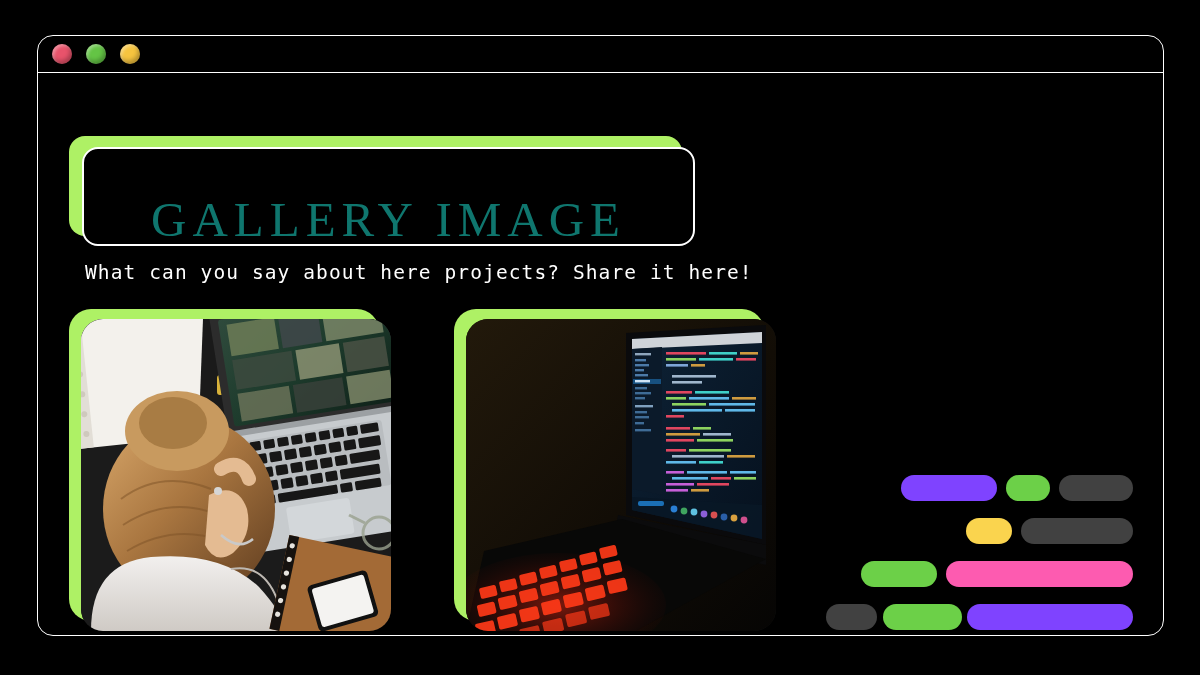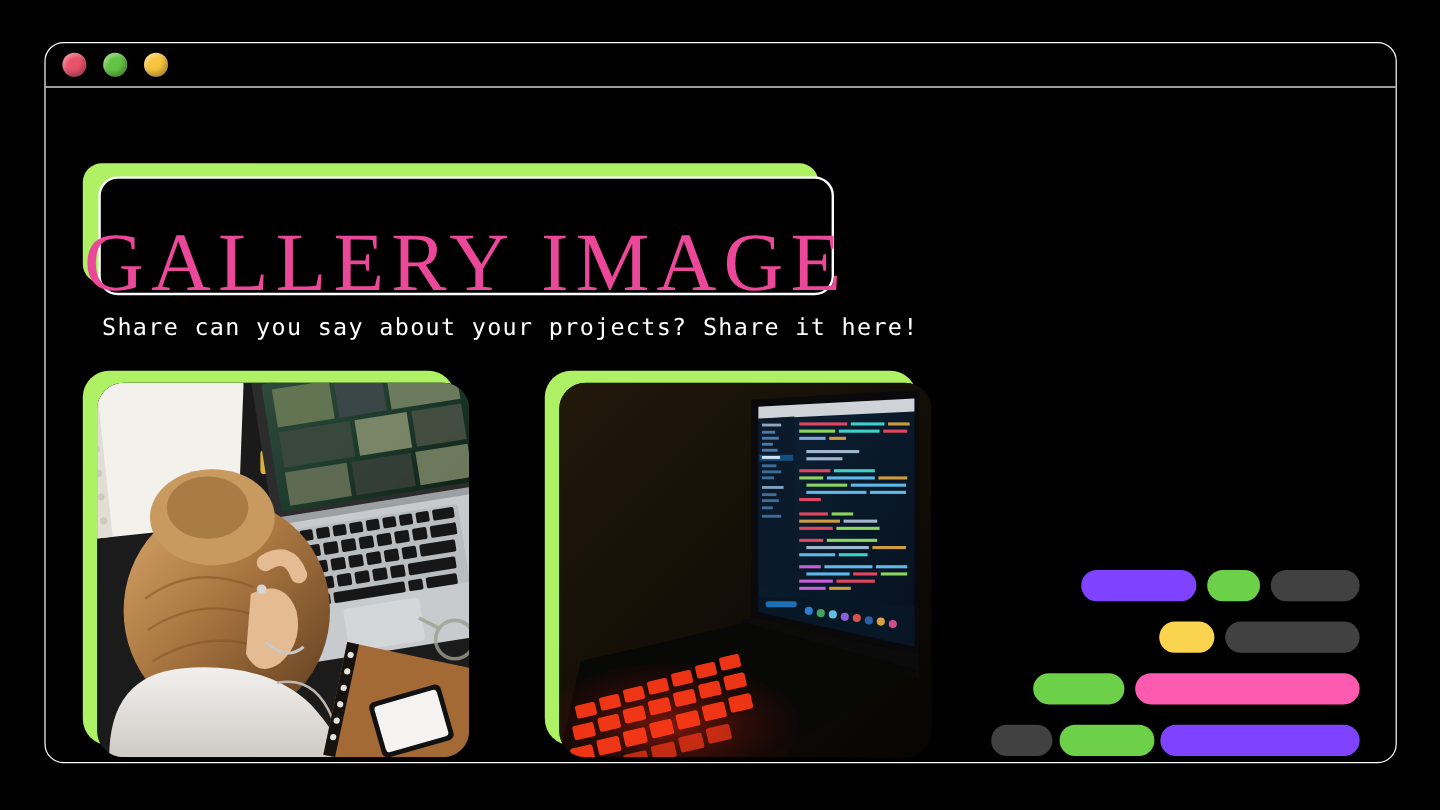--- a/index.html
+++ b/index.html
@@ -47,23 +47,23 @@
   }
   .title-box {
     position:absolute; left:13px; top:11px;
     width:613px; height:99px;
     border:2.2px solid #ffffff;
     border-radius:16px;
     background:#000;
     display:flex; align-items:center; justify-content:center;
   }
   .title-text {
-    color:#ec4899;
+    color:#0f766e;
     font-family:"Liberation Serif", "DejaVu Serif", serif;
-    font-size:69px;
+    font-size:49px;
     letter-spacing:6px;
     white-space:nowrap;
     font-weight:400;
     margin-top:45px;
   }
 
   
   .subtitle {
     position:absolute; left:47px; top:188px;
     color:#ffffff;
@@ -112,21 +112,21 @@
 
   <div class="canvas">
 
     <div class="title-wrap">
       <div class="title-shadow" style="background: rgb(174, 241, 101);"></div>
       <div class="title-box">
         <span class="title-text">GALLERY IMAGE</span>
       </div>
     </div>
 
-    <div class="subtitle">Share can you say about your projects? Share it here!</div>
+    <div class="subtitle">What can you say about here projects? Share it here!</div>
 
     <div class="photo-wrap" id="photo-1">
       <div class="photo-shadow" style="background: rgb(174, 241, 101);"></div>
       <div class="photo">
         <svg viewBox="0 0 310 312" preserveAspectRatio="xMidYMid slice">
           <defs>
             <linearGradient id="p1hair" x1="0" y1="0" x2="1" y2="1">
               <stop offset="0%" stop-color="#d8a76a"></stop>
               <stop offset="45%" stop-color="#a97640"></stop>
               <stop offset="100%" stop-color="#5c3a1e"></stop>

